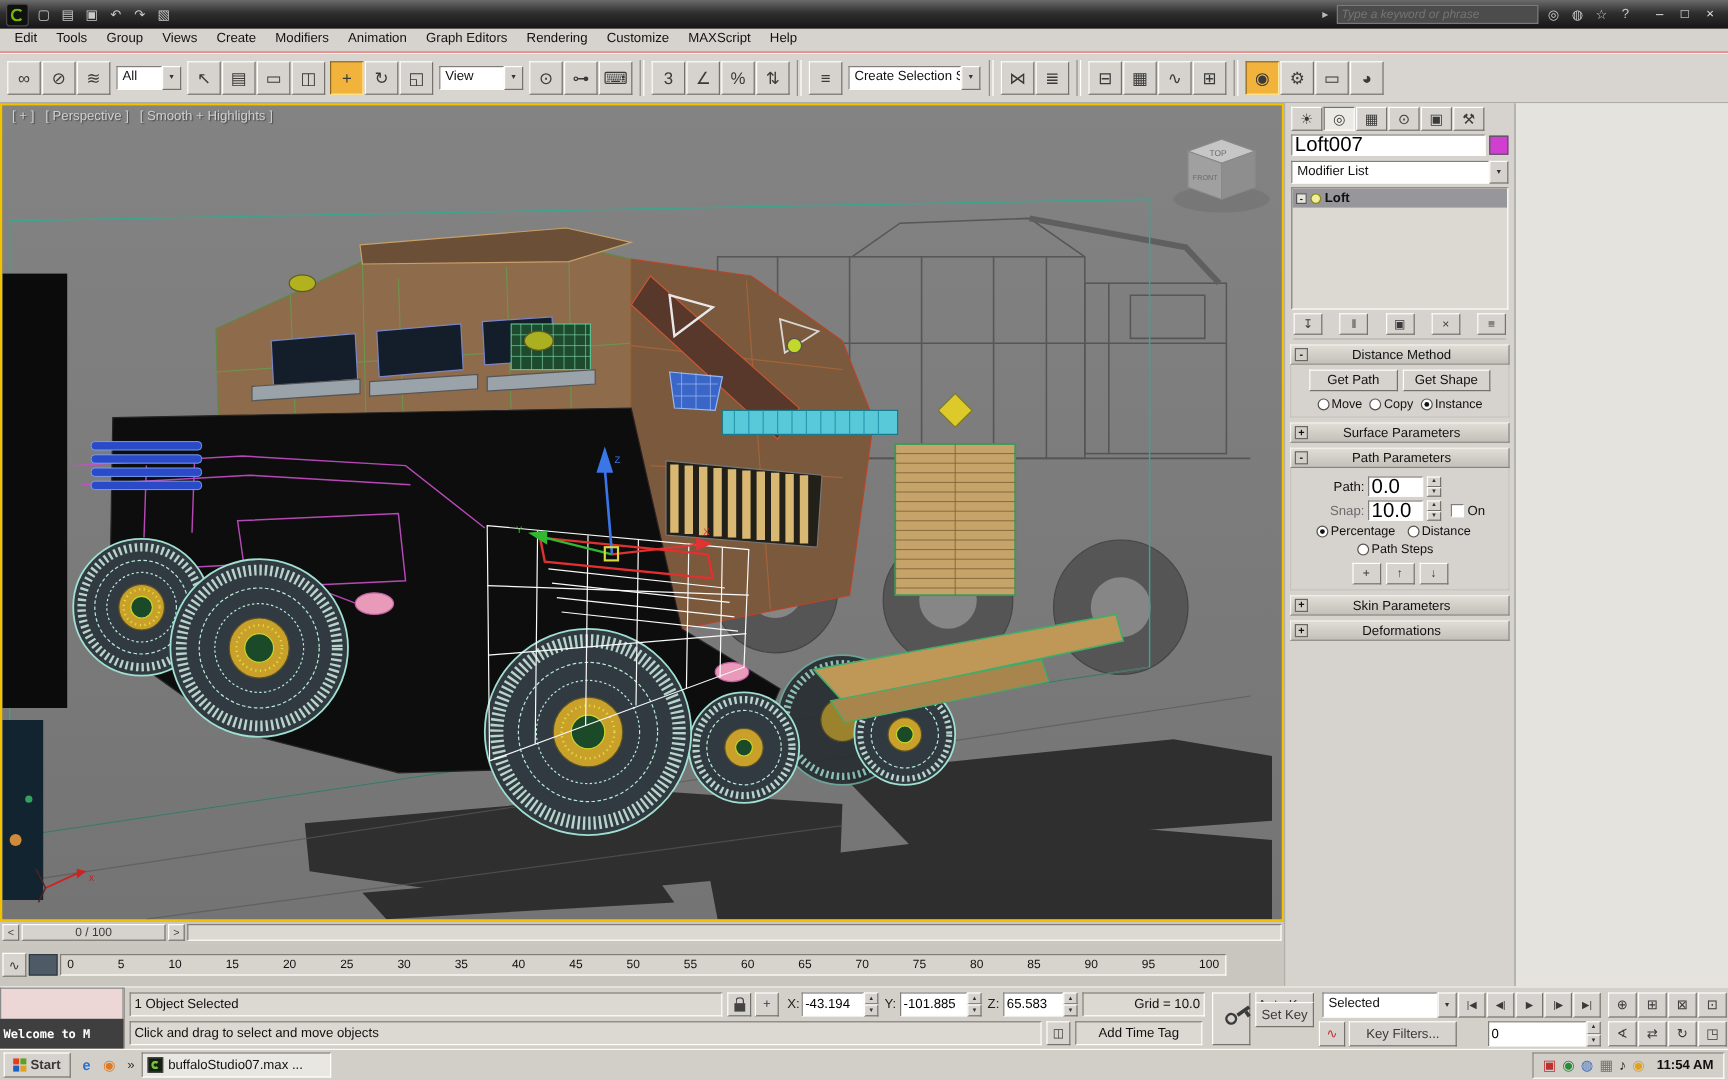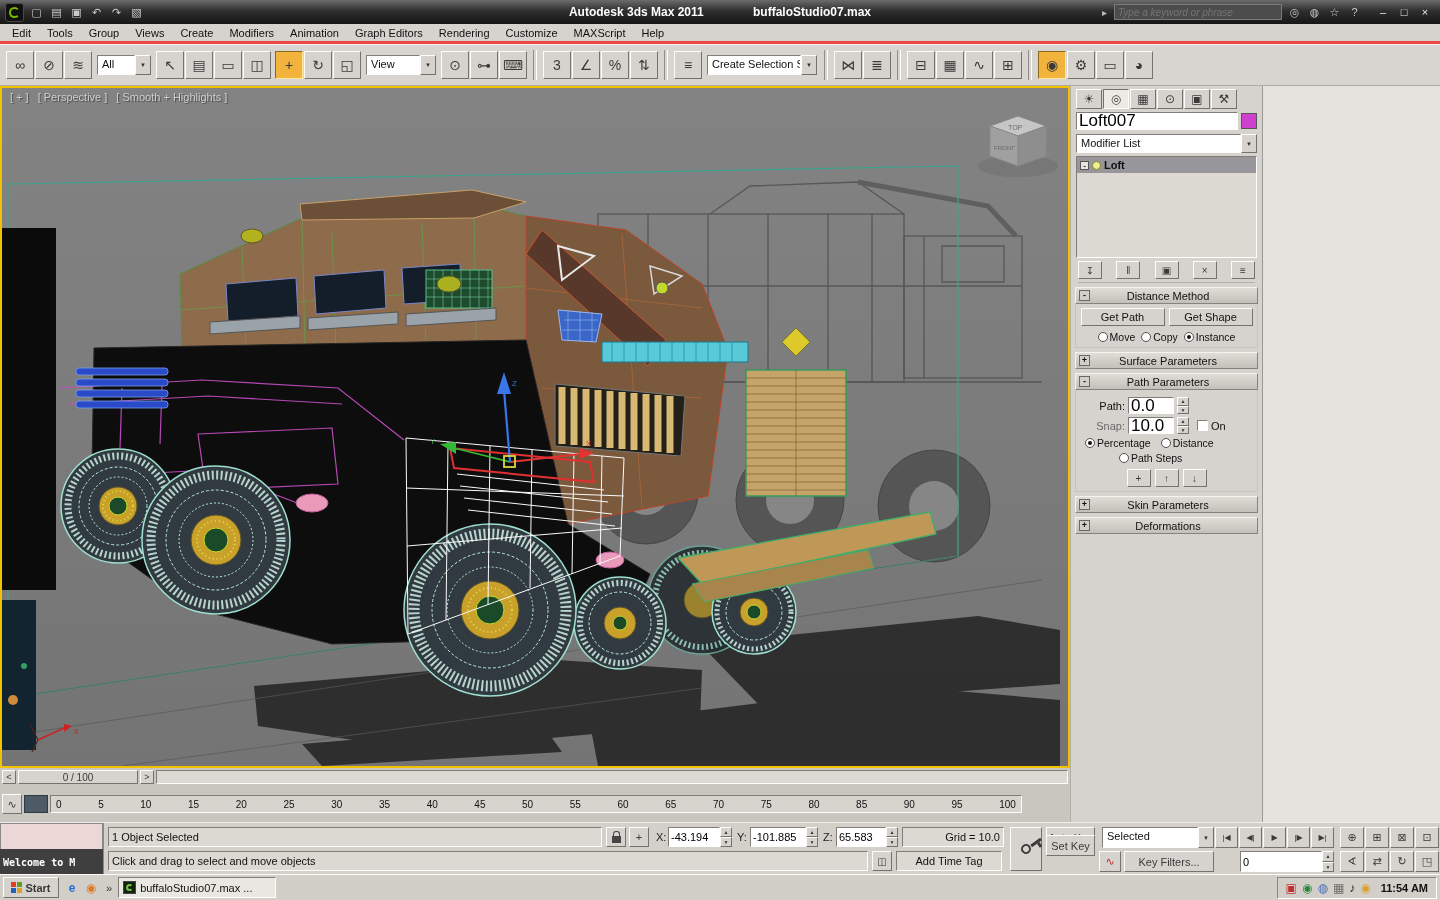--- a/index.html
+++ b/index.html
@@ -16,21 +16,21 @@
 .swirl{width:11px;height:11px;border:2px solid #76b900;border-radius:50%;border-right-color:transparent;display:inline-block}
 .qbtn{width:19px;height:18px;font-size:11px;color:#c9c9c9;background:transparent;border:0}
 .titles{position:absolute;left:0;right:0;text-align:center;pointer-events:none;color:#fff;font-weight:bold;font-size:12px}
 .titles .apptitle{margin-right:46px}
 .expand{margin-left:auto;color:#bbb;font-size:10px;padding:0 4px}
 .searchbox{width:168px;height:16px;background:#4c4c4c;border:1px solid #7a7a7a;display:inline-flex;align-items:center;padding:0 3px}
 .searchbox input{width:100%;border:0;background:transparent;color:#b5b5b5;font-style:italic;font-size:10px;outline:none;font-family:inherit}
 .winbtn{width:20px;height:18px;color:#e8e8e8;font-size:11px}
 .winbtns{margin-left:6px}
 
-#menubar{position:absolute;left:0;top:24px;width:1440px;height:20px;background:#d6d3ce;border-bottom:3px solid #ef4444;display:flex;align-items:flex-end;padding-left:4px}
+#menubar{position:absolute;left:0;top:24px;width:1440px;height:20px;background:#d6d3ce;border-bottom:1px solid #ef4444;display:flex;align-items:flex-start;padding-left:4px}
 .menu-item{padding:2px 8px;color:#111}
 
 #toolbar{position:absolute;left:0;top:44px;width:1440px;height:42px;background:#d8d5d0;border-top:1px solid #f4f2ee;border-bottom:1px solid #aeaba6;display:flex;align-items:center;padding-left:4px}
 .tbgroup{display:flex;gap:1px;margin:0 2px}
 .tbbtn{width:28px;height:28px;font-size:14px}
 .tbbtn.active{background:#f2b33c;border-color:#8a6a20 #ffe9a0 #ffe9a0 #8a6a20}
 .sep{width:4px;height:30px;border-left:1px solid #908d88;border-right:1px solid #fff;margin:0 4px}
 .dd{display:inline-flex;height:20px;margin:0 3px}
 .ddval{flex:1;background:#fff;border:1px solid;border-color:#817e79 #fdfdfb #fdfdfb #817e79;padding:2px 4px;white-space:nowrap;overflow:hidden;font-size:11px}
 .ddarr{width:16px;background:#d6d3ce;border:1px solid;border-color:#fdfdfb #75726d #75726d #fdfdfb;display:inline-flex;align-items:center;justify-content:center}
@@ -62,21 +62,21 @@
 .stackrow.child{padding-left:16px;color:#222}
 .stackrow.child::before{content:"┈";color:#8a8a8a;margin-right:2px}
 .expander{width:9px;height:9px;border:1px solid #555;background:#e6e4de;font-size:8px;line-height:7px;text-align:center}
 .bulb{width:9px;height:9px;border-radius:50%;background:#f0ee9a;border:1px solid #88861a}
 .stacktools{display:flex;justify-content:space-between;margin:3px 4px 0;padding-bottom:3px;border-bottom:1px solid #b5b2ad}
 .stackbtn{width:24px;height:18px;font-size:10px}
 .rollout{margin:4px 1px 0}
 .rhead{height:17px;display:flex;align-items:center;background:linear-gradient(#e0ddd7,#c3c0ba);border:1px solid;border-color:#f5f3ef #86837e #86837e #f5f3ef;font-size:11px}
 .pm{width:11px;height:11px;border:1px solid #6a6archive;border:1px solid #6a6762;background:#d2cfc9;font-size:9px;line-height:9px;text-align:center;margin:0 3px;font-weight:bold}
 .rtitle{flex:1;text-align:center;margin-right:14px}
-.rbody{background:#d6d3ce;border:1px solid #c6c3bd;border-top:0;padding:4px 3px}
+.rbody{background:#d6d3ce;border:1px solid #c6c3bd;border-top:0;padding:4px 15px}
 .btnrow{display:flex;gap:4px;justify-content:center}
 .wbtn{width:84px;height:18px;font-size:11px;color:#111}
 .radiorow{display:flex;gap:6px;margin-top:5px;justify-content:center;font-size:10.5px}
 .radio-item{display:inline-flex;align-items:center;gap:2px}
 .radio{width:10px;height:10px;border-radius:50%;background:#fff;border:1px solid #55524e;display:inline-block;position:relative}
 .radio-item.on .radio::after,.radio.on::after{content:"";position:absolute;left:2px;top:2px;right:2px;bottom:2px;background:#111;border-radius:50%}
 .pprow{display:flex;align-items:center;gap:3px;margin:3px 0 0 14px;font-size:11px}
 .pfld{width:46px;height:17px;background:#fff;border:1px solid;border-color:#817e79 #fdfdfb #fdfdfb #817e79;display:flex;align-items:center}
 .pfld input{width:100%;border:0;background:transparent;font-family:inherit;font-size:17px;outline:none;padding:0 2px}
 .spin{width:12px;display:inline-flex;flex-direction:column;height:17px}
@@ -126,24 +126,20 @@
       <span class="swirl"></span>
     </span>
   <span class="hflex">
       <span class="btn qbtn">▢</span>
       <span class="btn qbtn">▤</span>
       <span class="btn qbtn">▣</span>
       <span class="btn qbtn">↶</span>
       <span class="btn qbtn">↷</span>
       <span class="btn qbtn">▧</span>
     </span>
-  <div class="titles">
-    <span class="apptitle">Autodesk 3ds Max  2011</span>
-    <span class="filetitle">buffaloStudio07.max</span>
-  </div>
   <span class="expand">▸</span>
   <span class="searchbox">
       <input placeholder="Type a keyword or phrase" style="">
     </span>
   <span class="hflex">
       <span class="btn qbtn">◎</span>
       <span class="btn qbtn">◍</span>
       <span class="btn qbtn">☆</span>
       <span class="btn qbtn">?</span>
     </span>

